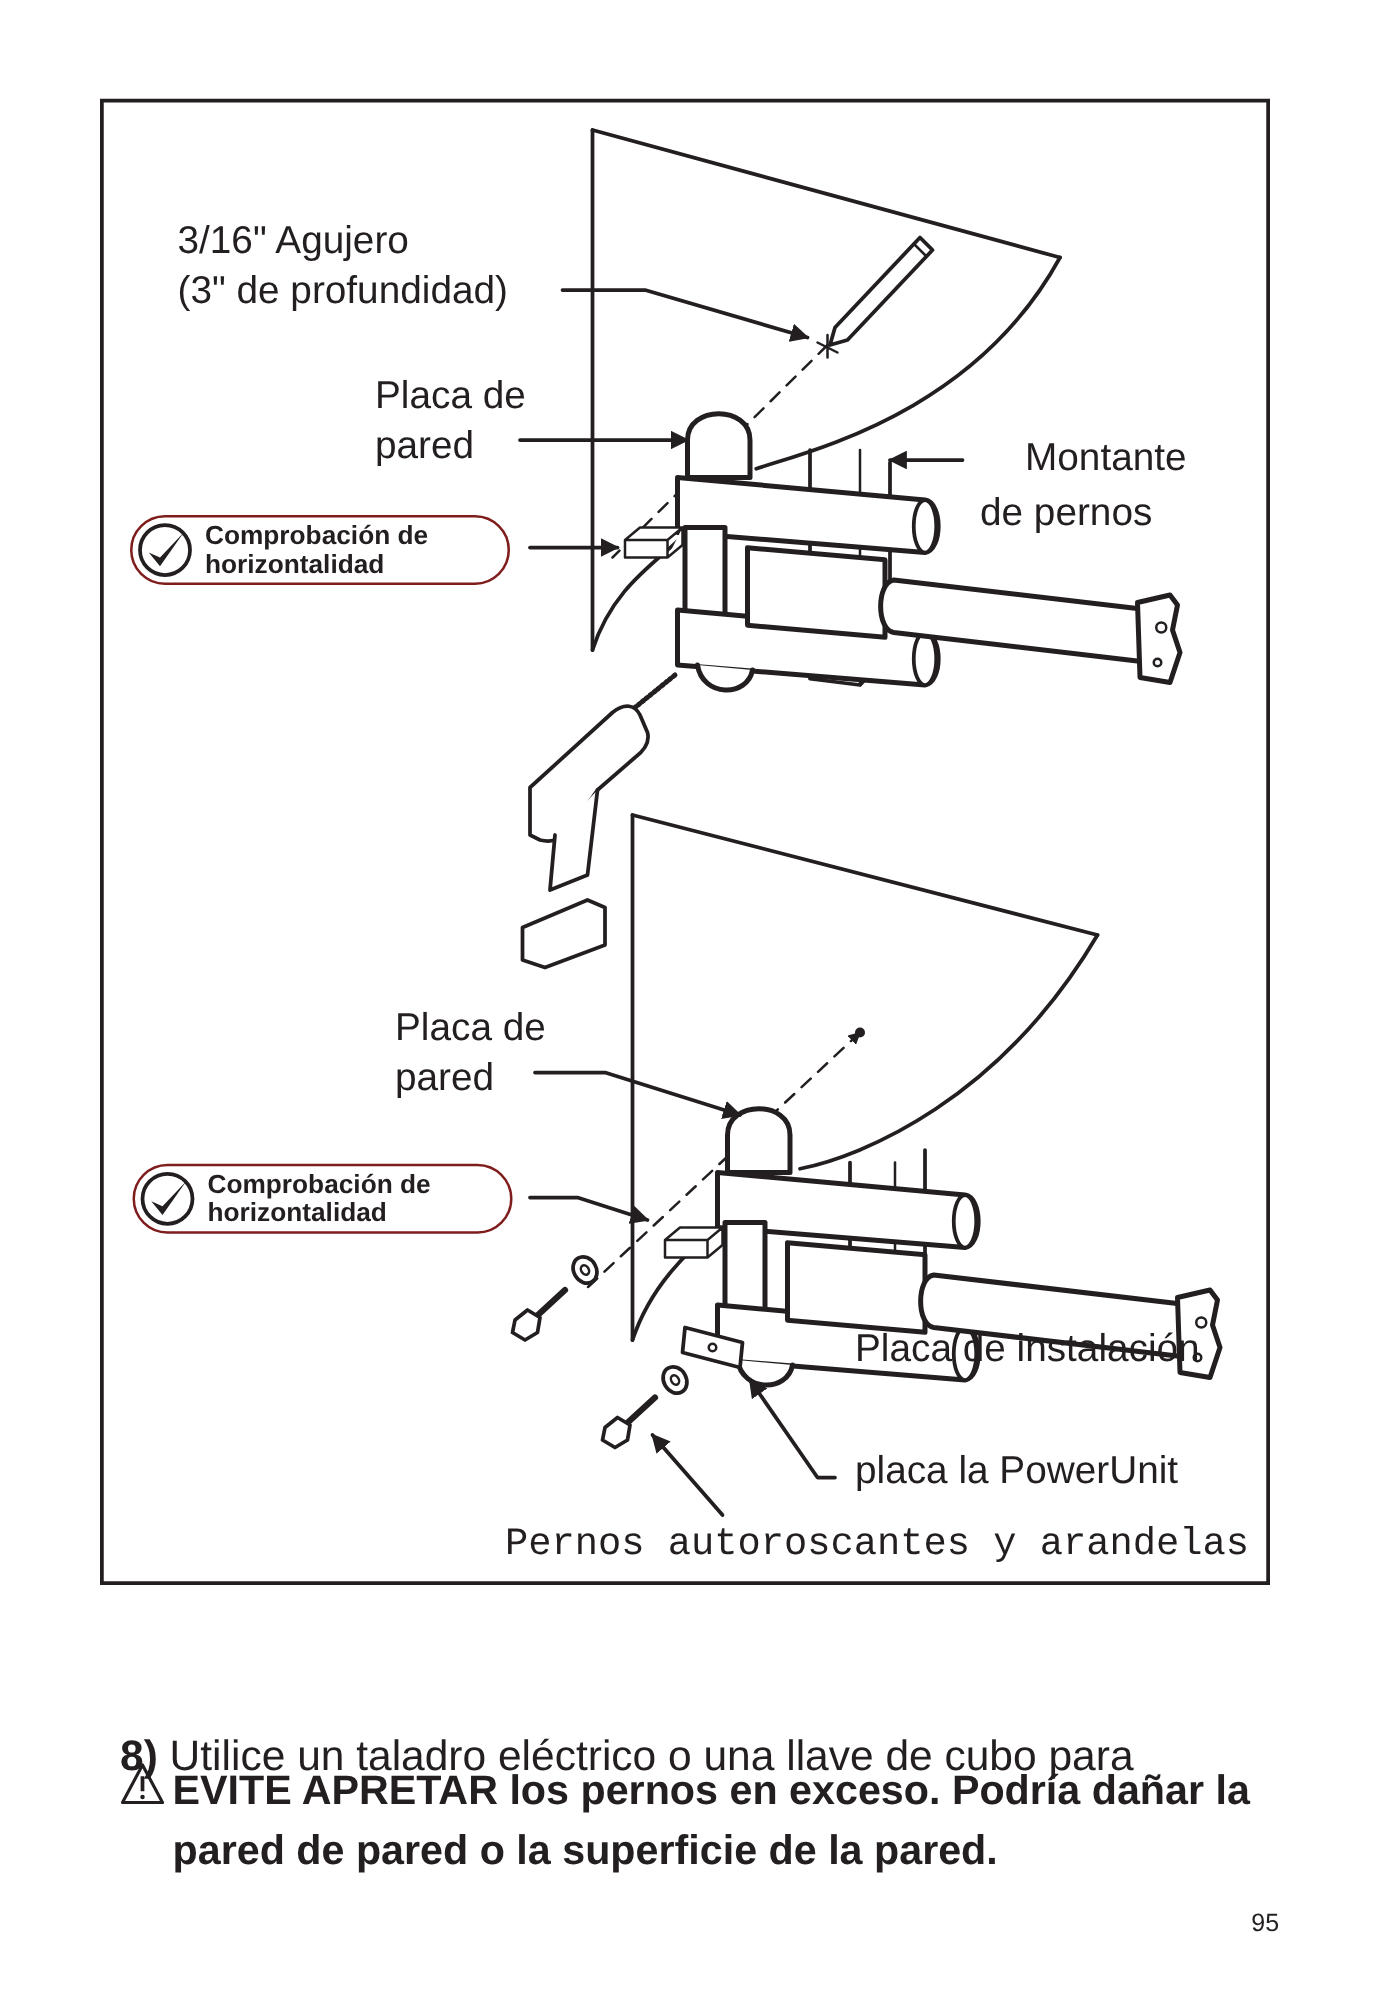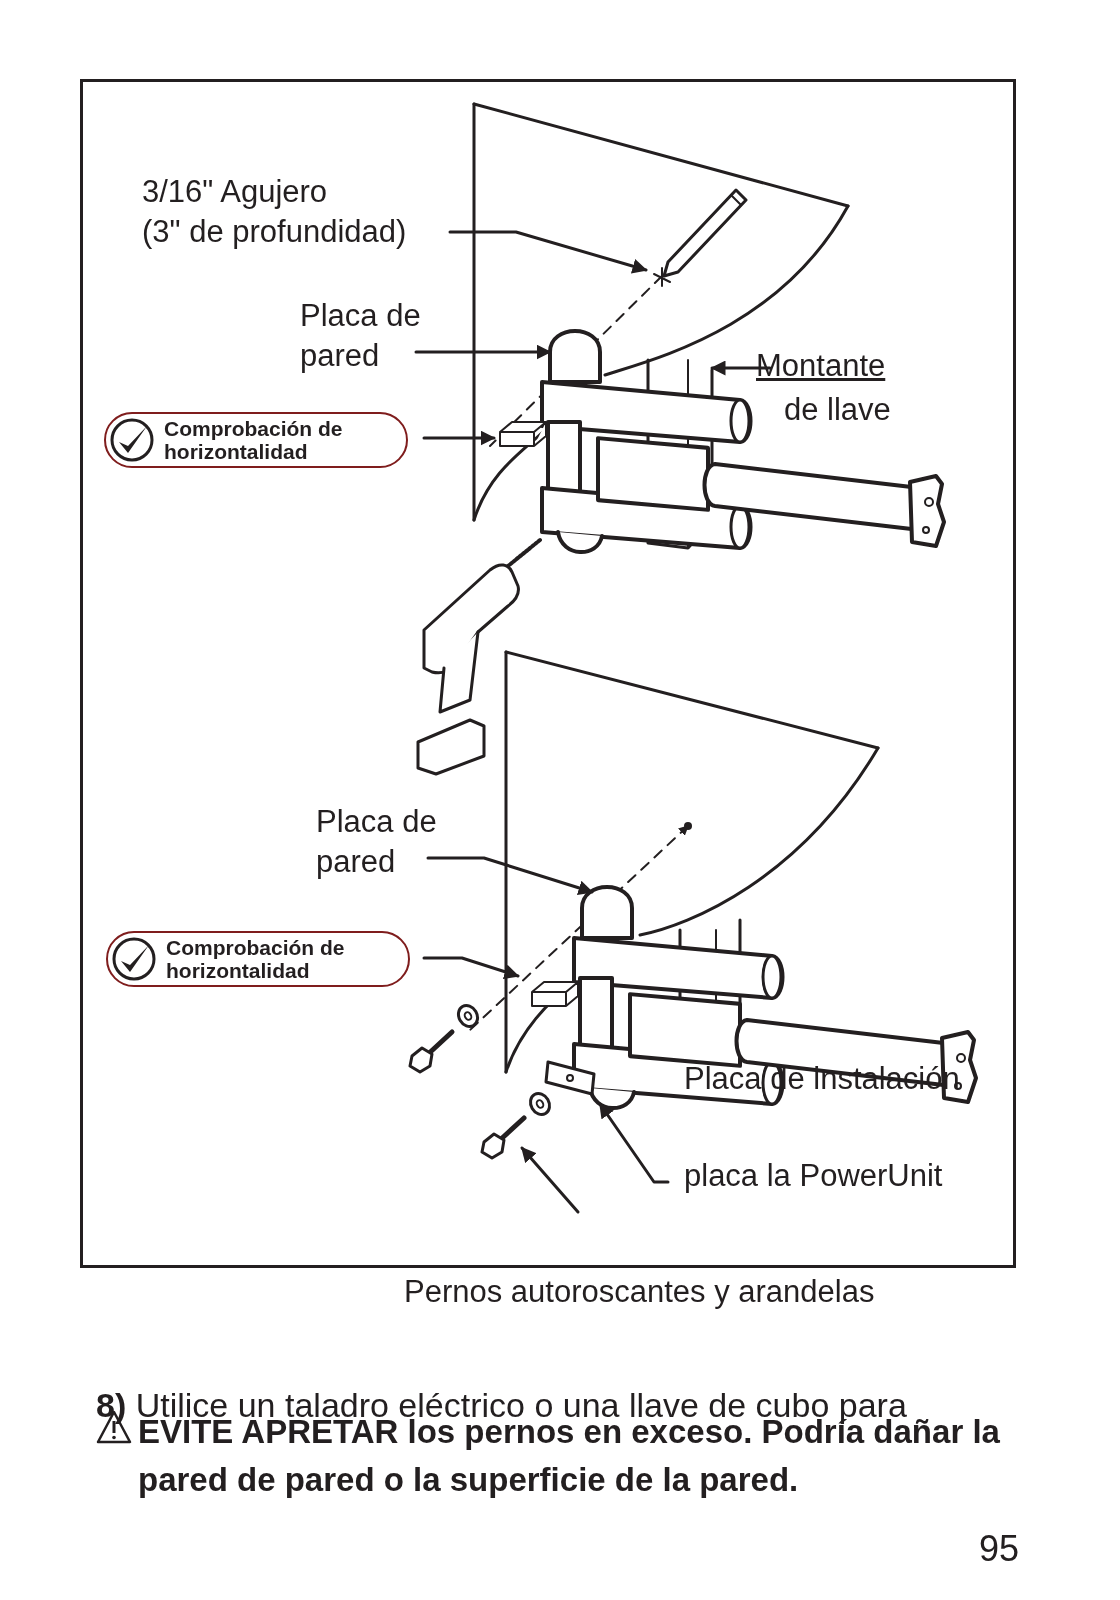--- a/index.html
+++ b/index.html
@@ -10,21 +10,21 @@
   .badge { position:absolute; width:304px; height:56px; border:2px solid #7f1d1d; border-radius:28px; box-sizing:border-box; background:#fff; }
   .badge .chk { position:absolute; left:4px; top:4px; width:44px; height:44px; }
   .badge .btext { position:absolute; left:58px; top:3px; font-weight:bold; font-size:21px; line-height:23px; }
   .step { position:absolute; left:96px; top:1384px; font-size:34px; line-height:42px; }
   .step .num { font-weight:bold; }
   .step .line2 { position:absolute; left:38px; top:42px; white-space:nowrap; }
   .warn { position:absolute; left:96px; top:1408px; font-size:33px; line-height:48px; font-weight:bold; }
   .warn .wicon { position:absolute; left:0; top:2px; width:36px; height:34px; }
   .warn .w1 { position:absolute; left:42px; top:0; white-space:nowrap; }
   .warn .w2 { position:absolute; left:42px; top:48px; white-space:nowrap; }
-  .pageno { position:absolute; left:979px; top:1528px; font-size:36px;text-align:center; }
+  .pageno { position:absolute; left:1001px; top:1528px; font-size:20px;text-align:center; }
 </style>
 </head>
 <body>
 
 <div class="figure"></div>
 
 <svg class="art" viewBox="0 0 1120 1600" fill="none" stroke="#231f20" stroke-linejoin="round" stroke-linecap="round">
   <defs>
     <marker id="ah" viewBox="0 0 10 10" refX="9" refY="5" markerWidth="5" markerHeight="5" orient="auto-start-reverse">
       <path d="M0,0 L10,5 L0,10 z" fill="#231f20" stroke="none"></path>
@@ -131,22 +131,22 @@
   <path d="M428,858 L484,858 L592,892" stroke-width="3" marker-end="url(#ah)"></path>
   <path d="M424,958 L462,958 L518,976" stroke-width="3" marker-end="url(#ah)"></path>
   <path d="M668,1182 L654,1182 L600,1104" stroke-width="3" marker-end="url(#ah)"></path>
   <path d="M578,1212 L522,1148" stroke-width="3" marker-end="url(#ah)"></path>
 </svg>
 
 <div class="lbl" style="left:142px; top:172px;">3/16" Agujero</div>
 <div class="lbl" style="left:142px; top:212px;">(3" de profundidad)</div>
 <div class="lbl" style="left:300px; top:296px;">Placa de</div>
 <div class="lbl" style="left:300px; top:336px;">pared</div>
-<div class="lbl" style="left:756px; top:346px;text-decoration:underline;">Montante</div>
-<div class="lbl" style="left:784px; top:390px;">de llave</div>
+<div class="lbl" style="left:820px; top:346px;">Montante</div>
+<div class="lbl" style="left:784px; top:390px;">de pernos</div>
 
 <div class="badge" style="left:104px; top:412px;">
   <svg class="chk" viewBox="0 0 44 44">
     <circle cx="22" cy="22" r="20" fill="none" stroke="#231f20" stroke-width="3"></circle>
     <path d="M9,24 L18,35 L37,8 L18,28 z" fill="#231f20"></path>
   </svg>
   <div class="btext">
     <div>Comprobación de</div>
     <div>horizontalidad</div>
   </div>
@@ -161,21 +161,21 @@
     <path d="M9,24 L18,35 L37,8 L18,28 z" fill="#231f20"></path>
   </svg>
   <div class="btext">
     <div>Comprobación de</div>
     <div>horizontalidad</div>
   </div>
 </div>
 
 <div class="lbl" style="left:684px; top:1059px;">Placa de instalación</div>
 <div class="lbl" style="left:684px; top:1156px;">placa la PowerUnit</div>
-<div class="lbl" style="left:404px; top:1272px;">Pernos autoroscantes y arandelas</div>
+<div class="lbl" style="left:404px; top:1216px;font-family:Liberation Mono, monospace;">Pernos autoroscantes y arandelas</div>
 
 <div class="step">
   <span class="num">8)</span>
   <span>Utilice un taladro eléctrico o una llave de cubo para</span>
 </div>
 
 <div class="warn">
   <svg class="wicon" viewBox="0 0 36 34">
     <path d="M18,2 L34,32 L2,32 z" fill="none" stroke="#231f20" stroke-width="2.5" stroke-linejoin="round"></path>
     <path d="M18,11 L18,23" stroke="#231f20" stroke-width="3"></path>

